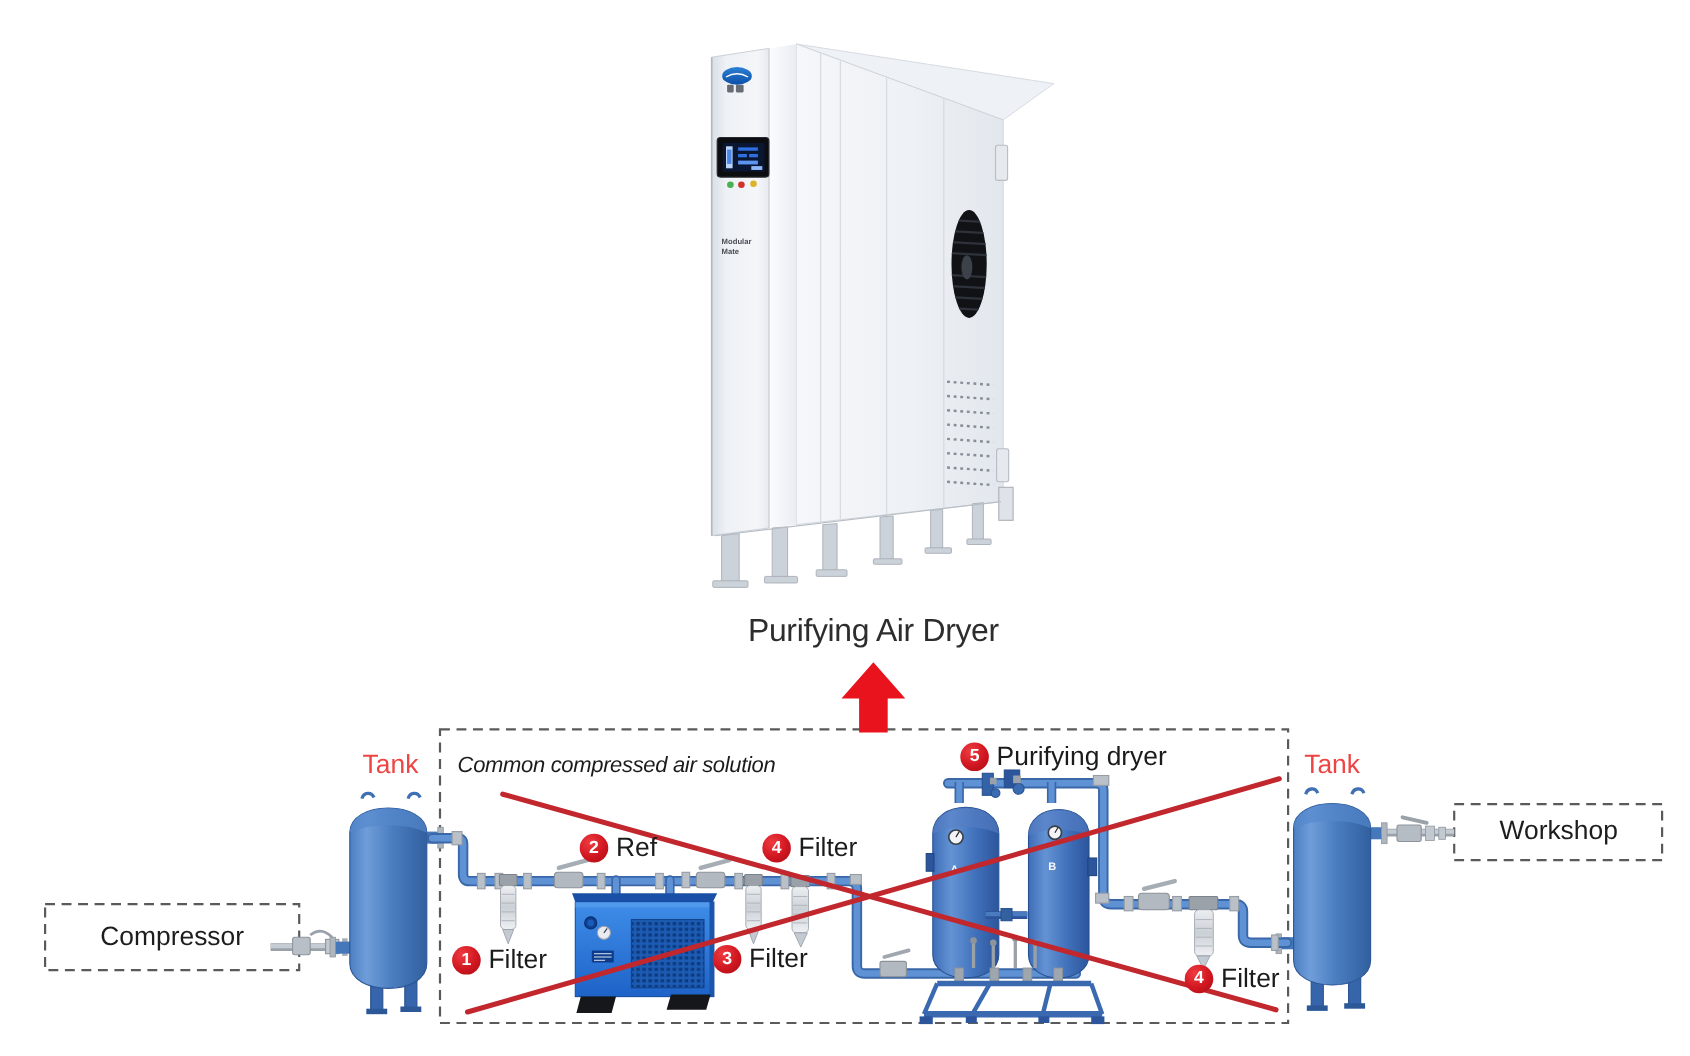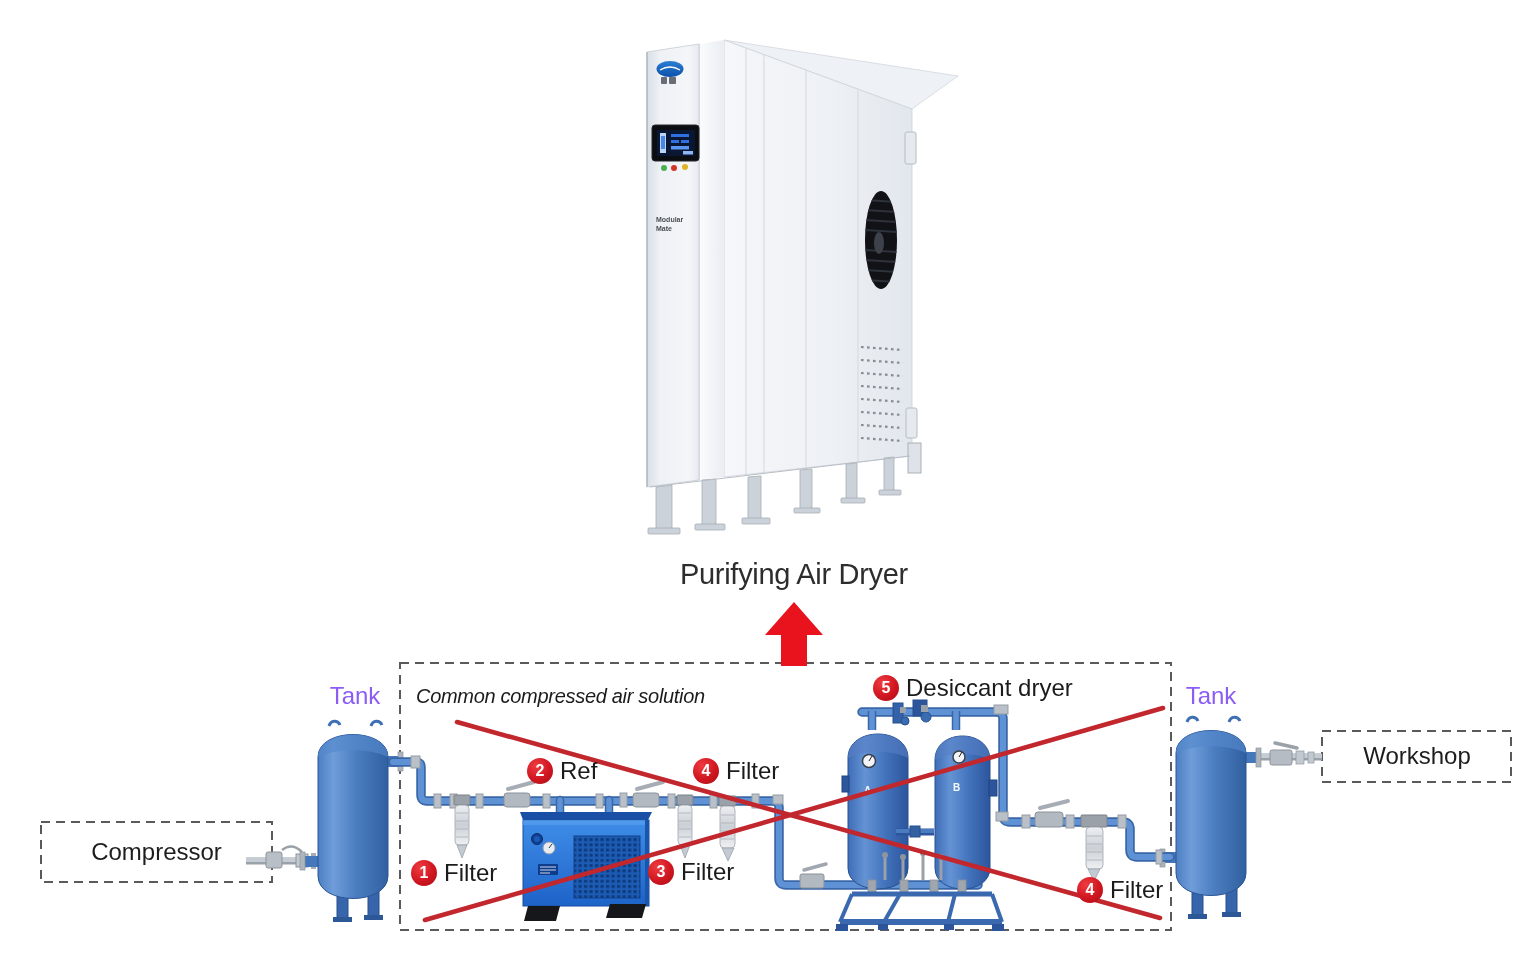--- a/index.html
+++ b/index.html
@@ -1,19 +1,19 @@
 <!DOCTYPE html>
 <html><head>
 <meta charset="utf-8">
 <style>
   html,body{margin:0;padding:0;background:#fff;}
   .stage{position:relative;width:1536px;height:960px;background:#ffffff;overflow:hidden;
          font-family:"Liberation Sans",sans-serif;}
   .stage svg{position:absolute;left:0;top:0;z-index:1;}
-  .lbl{position:absolute;z-index:3;color:#8b5cf6;white-space:nowrap;}
+  .lbl{position:absolute;z-index:3;color:#ef4444;white-space:nowrap;}
   .title{left:600px;top:558px;width:388px;text-align:center;font-size:29px;letter-spacing:-.3px;color:#2d2d2d;}
   .tank-l{left:316px;top:682px;width:78px;text-align:center;font-size:24px;}
   .tank-r{left:1171px;top:682px;width:80px;text-align:center;font-size:24px;}
   .solution{left:416px;top:685px;font-size:20px;letter-spacing:-.3px;color:#1b1b1b;font-style:italic;}
   .dashedbox-label{position:absolute;z-index:3;display:flex;align-items:center;justify-content:center;
                    font-size:24px;color:#1d1d1d;}
   .compressor{left:40px;top:821px;width:233px;height:62px;}
   .workshop{left:1322px;top:730px;width:190px;height:52px;}
   .step{position:absolute;z-index:3;display:flex;align-items:center;gap:7px;}
   .step .num{width:26px;height:26px;border-radius:50%;flex:0 0 26px;
@@ -433,20 +433,20 @@
 <div class="step s3">
   <span class="num">3</span>
   <span class="txt">Filter</span>
 </div>
 <div class="step s4a">
   <span class="num">4</span>
   <span class="txt">Filter</span>
 </div>
 <div class="step s5">
   <span class="num">5</span>
-  <span class="txt">Desiccant dryer</span>
+  <span class="txt">Purifying dryer</span>
 </div>
 <div class="step s4b">
   <span class="num">4</span>
   <span class="txt">Filter</span>
 </div>
 
 </div>
 
 </body></html>

